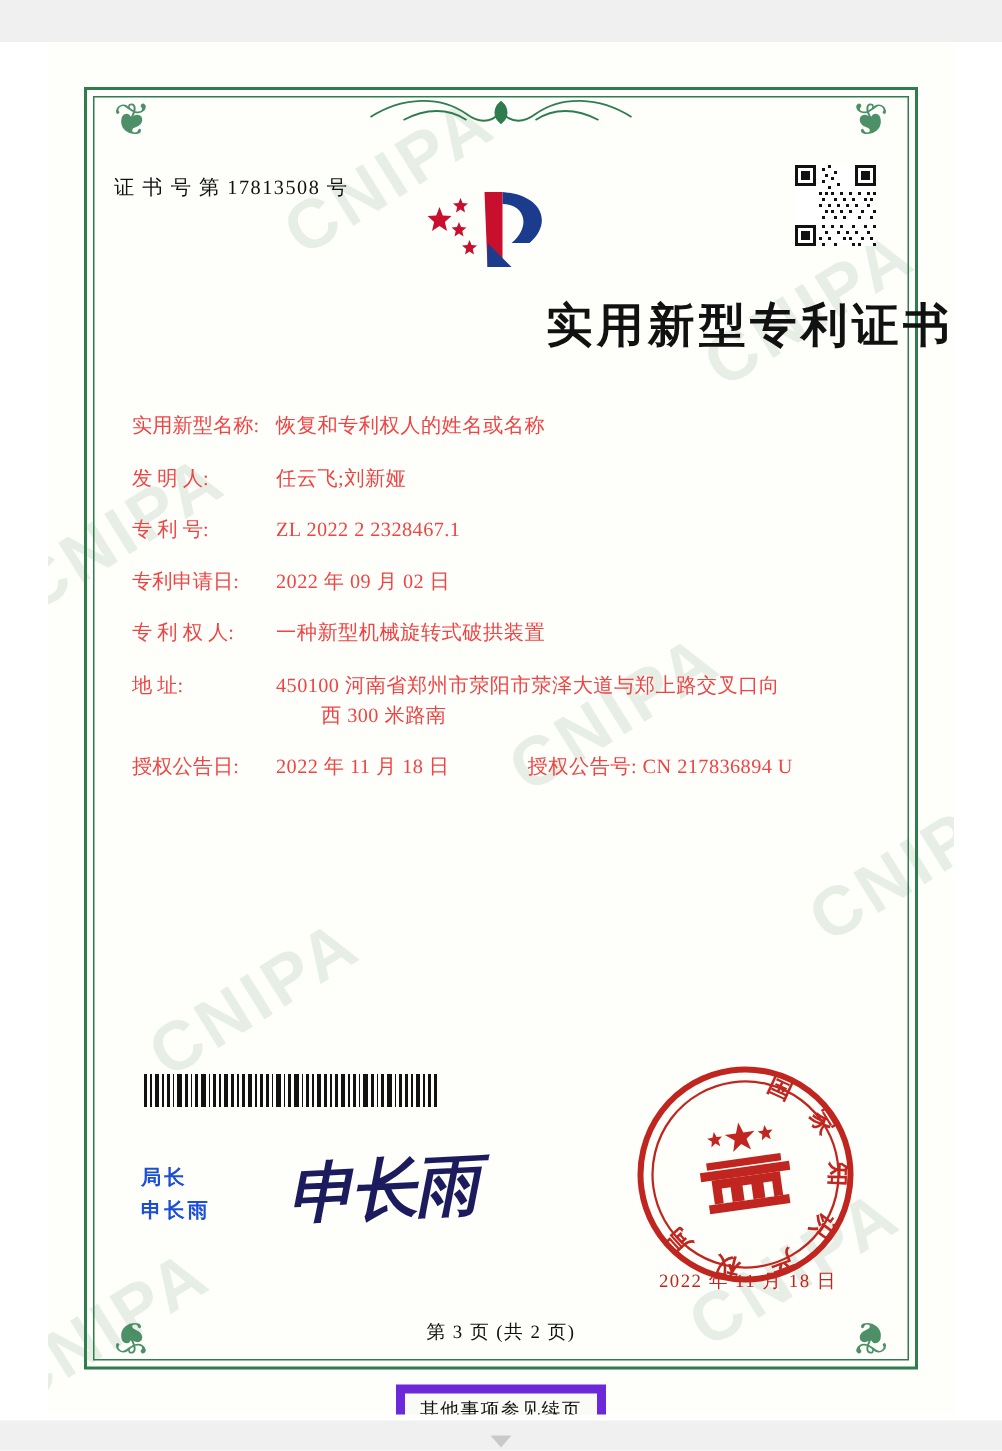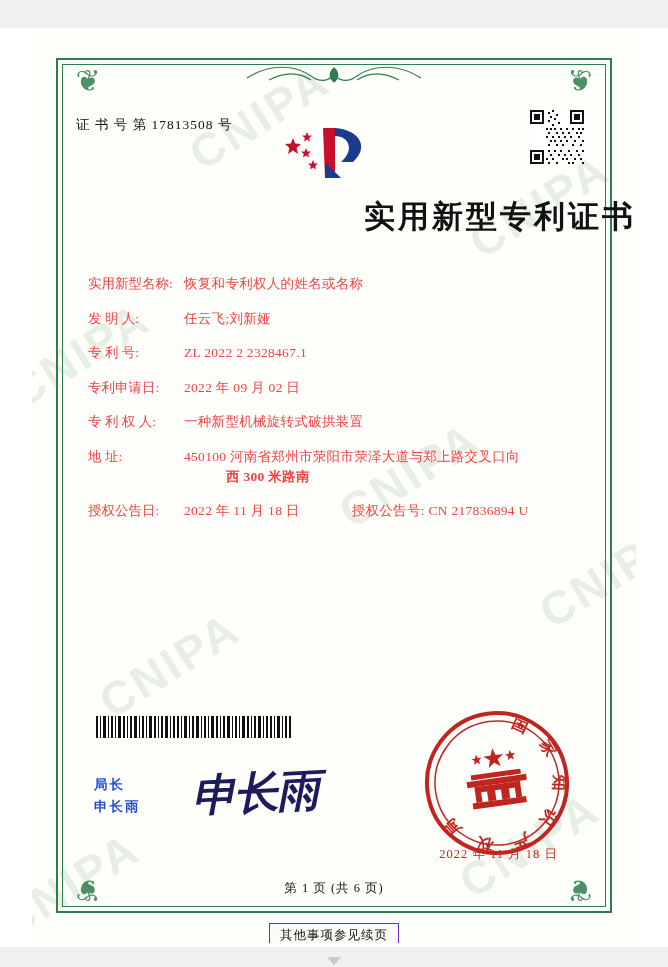--- a/index.html
+++ b/index.html
@@ -154,22 +154,21 @@
     flex: 0 0 96px;
     letter-spacing: 0px;
     white-space: nowrap;
   }
   .field .val {
     flex: 1;
     letter-spacing: .3px;
   }
   .field .val .l2 {
     display: block;
-    margin-left: 42px;
-    font-weight: bold;
+    margin-left: 30px;
   }
   .field .val2 {
     margin-left: 52px;
     white-space: nowrap;
   }
   .para {
     position: absolute;
     left: 56px;
     right: 54px;
     font-size: 13px;
@@ -234,21 +233,21 @@
     letter-spacing: 1px;
   }
   .footnote {
     position: absolute;
     left: 50%;
     transform: translateX(-50%);
     top: 895px;
     font-size: 12.5px;
     color: #111;
     background: #fafbf6;
-    border: 1px solid #6d28d9;
+    border: 6px solid #6d28d9;
     padding: 3px 10px;
     letter-spacing: 1px;
   }
   .scroll-arrow {
     position: absolute;
     left: 50%;
     transform: translateX(-50%);
     bottom: 2px;
     width: 0; height: 0;
     border-left: 7px solid transparent;
@@ -525,20 +524,20 @@
             <path id="sealArc" d="M 75,18 A 57,57 0 1 1 74.9,18" fill="none"></path>
             <text fill="#c0261f" font-size="16" font-family="'DejaVu Sans',sans-serif" font-weight="bold" letter-spacing="6">
               <textPath href="#sealArc" startOffset="6%">国 家 知 识 产 权 局</textPath>
             </text>
           </g>
         </svg>
       </div>
 
       <div class="seal-date">2022 年 11 月 18 日</div>
 
-      <div class="page-no">第 1 页 (共 6 页)</div>
+      <div class="page-no">第 3 页 (共 2 页)</div>
 
       <div class="footnote">其他事项参见续页</div>
     </div>
   </div>
 
   <div class="scroll-arrow"></div>
 </div>
 
 </body></html>

